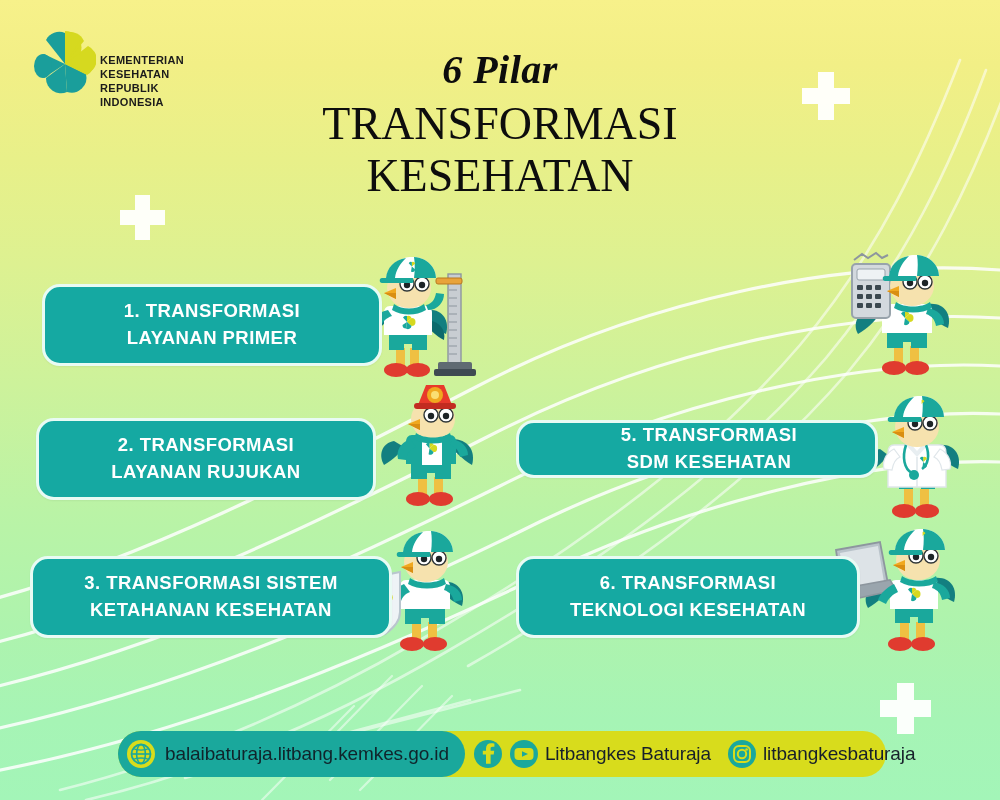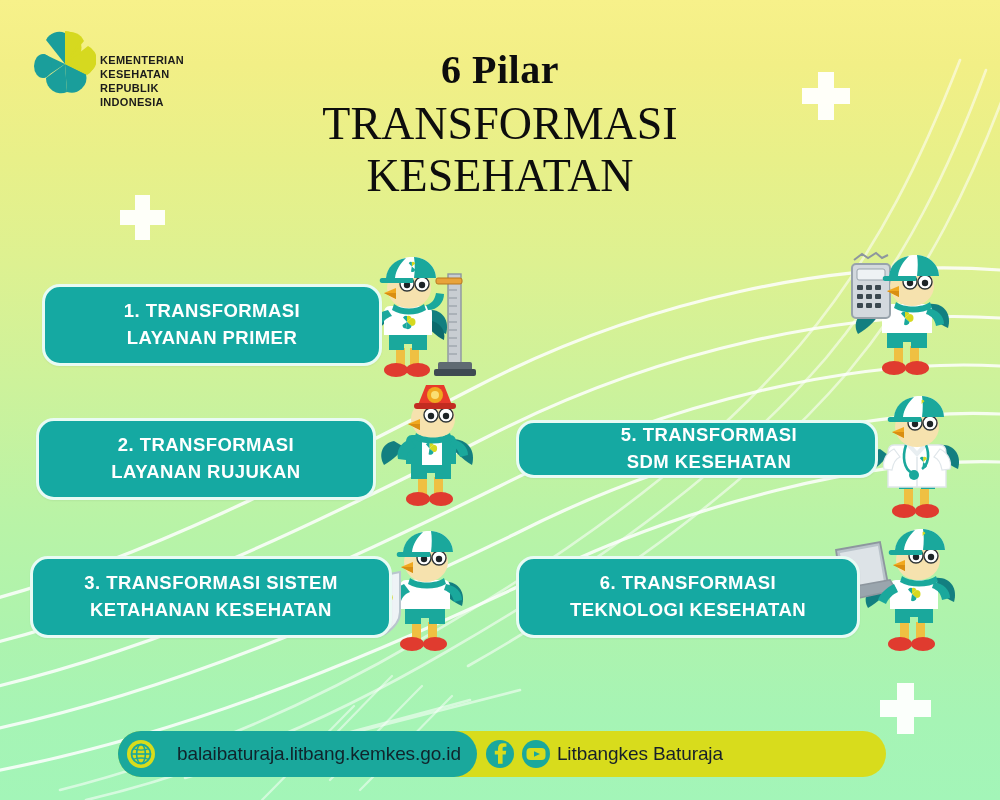--- a/index.html
+++ b/index.html
@@ -52,20 +52,21 @@
     position: absolute;
     left: 250px; top: 48px;
     width: 500px;
     text-align: center;
     color: #0d0d0d;
     font-family: "Liberation Serif", serif;
   }
   .title-kicker {
     font-size: 40px;
     font-weight: bold;
+    font-style: italic;
     letter-spacing: .5px;
     line-height: 1.1;
   }
   .title-main {
     font-size: 46px;
     font-weight: normal;
     letter-spacing: 0px;
     line-height: 1.12;
     margin-top: 6px;
   }
@@ -104,21 +105,21 @@
     border-radius: 23px;
     display: flex;
     align-items: center;
   }
   .footer-web {
     height: 46px;
     background: #1aa89c;
     border-radius: 23px;
     display: flex;
     align-items: center;
-    gap: 21px;
+    gap: 9px;
     padding: 0 16px 0 8px;
   }
   .footer-group {
     display: flex;
     align-items: center;
     gap: 6px;
     padding-left: 8px;
   }
   .footer-text {
     font-size: 19px;
@@ -523,16 +524,25 @@
         <path d="M17.6,15.4 h3.1 l.5,-3.6 h-3.6 v-2.3 c0,-1 .4,-1.8 2,-1.8 h1.8 V4.5 C20.7,4.4 19.4,4.3 18,4.3 c-3,0 -5,1.8 -5,5.2 v2.3 H9.8 v3.6 H13 v9.3 h4.6 z" fill="#d8dc1c"></path>
       </svg>
       <svg class="ic" width="30" height="30" viewBox="0 0 30 30" aria-hidden="true">
         <circle cx="15" cy="15" r="14" fill="#1aa89c"></circle>
         <rect x="5.5" y="9" width="19" height="12" rx="4" fill="#d8dc1c"></rect>
         <path d="M13,12.3 L19,15 L13,17.7 Z" fill="#1aa89c"></path>
       </svg>
       <span class="footer-text">Litbangkes Baturaja</span>
     </div>
 
+    <div class="footer-group" style="padding-left:16px;">
+      <svg class="ic" width="30" height="30" viewBox="0 0 30 30" aria-hidden="true">
+        <circle cx="15" cy="15" r="14" fill="#1aa89c"></circle>
+        <rect x="7" y="7" width="16" height="16" rx="5" fill="none" stroke="#d8dc1c" stroke-width="2"></rect>
+        <circle cx="15" cy="15" r="4.2" fill="none" stroke="#d8dc1c" stroke-width="2"></circle>
+        <circle cx="19.6" cy="10.5" r="1.3" fill="#d8dc1c"></circle>
+      </svg>
+      <span class="footer-text">litbangkesbaturaja</span>
+    </div>
 
   </div>
 
 </div>
 
 </body></html>

